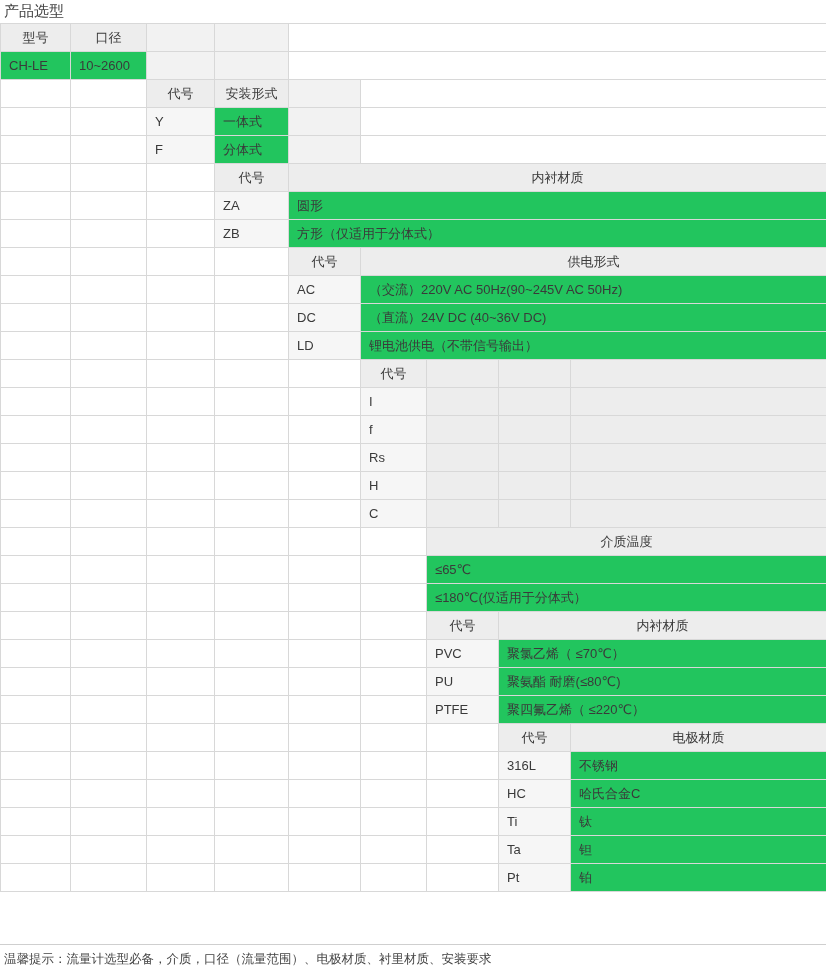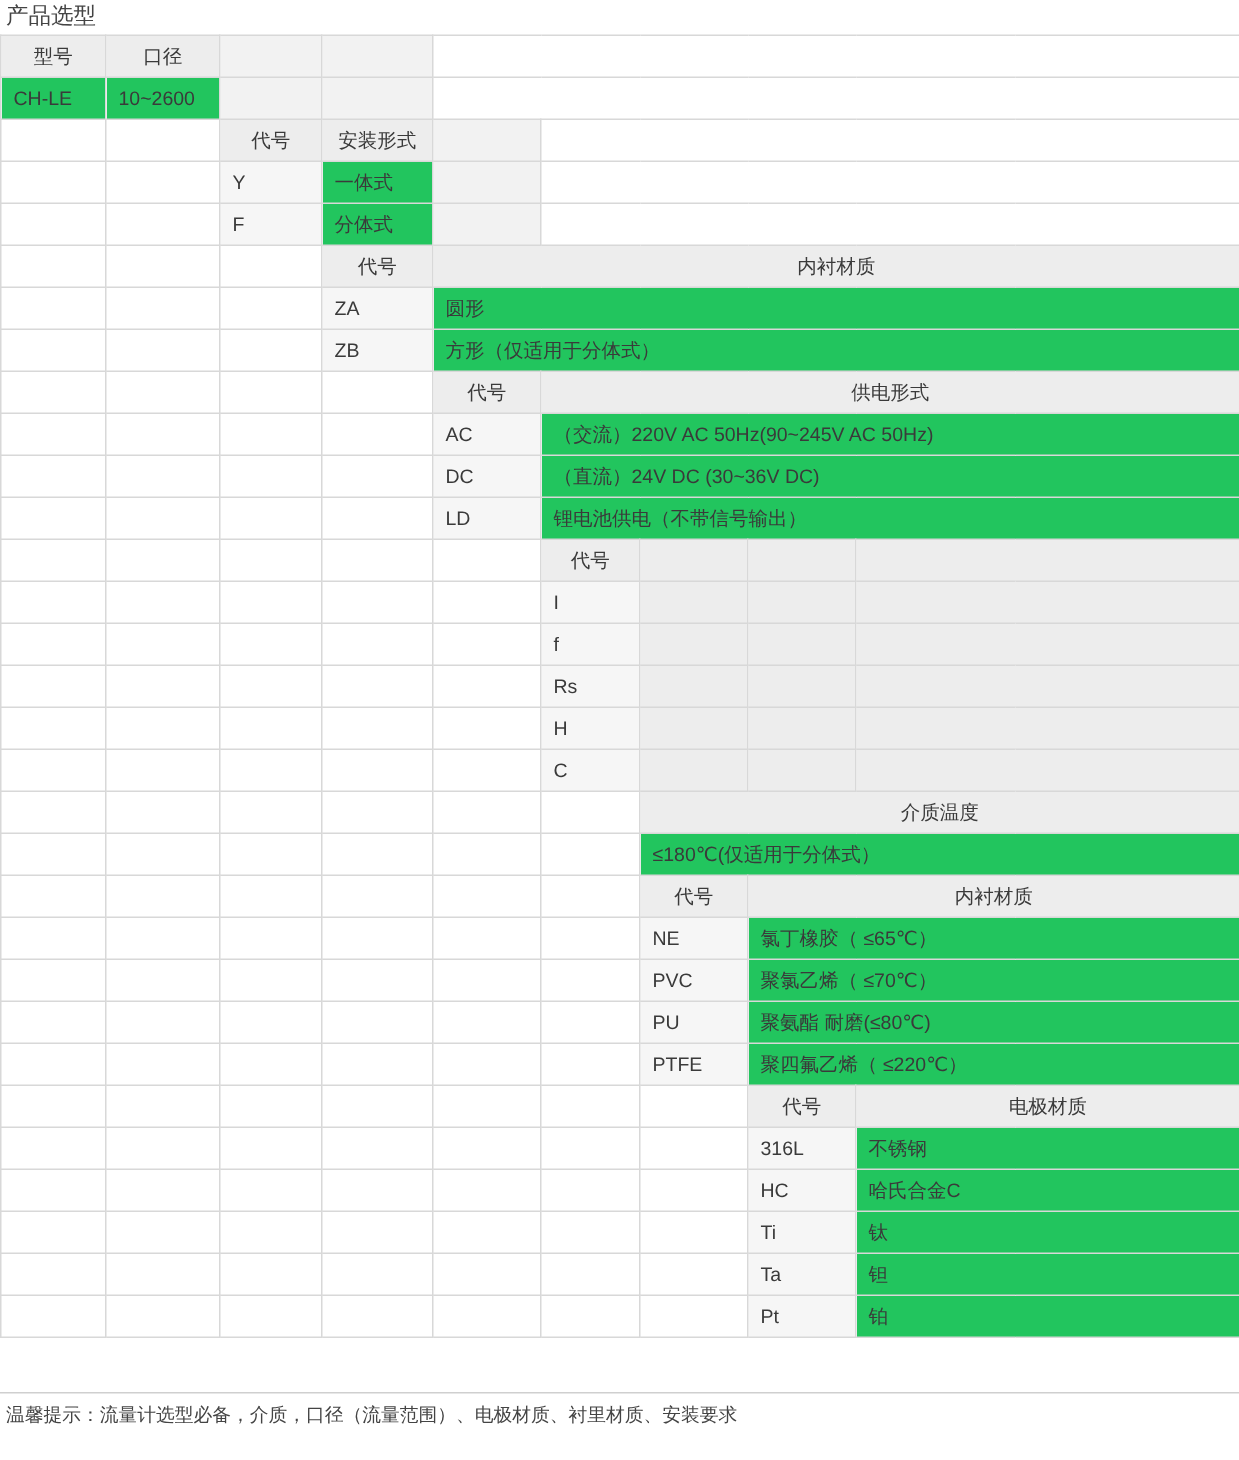--- a/index.html
+++ b/index.html
@@ -58,21 +58,21 @@
   }
   td.fillcell {
     background: #f2f2f2;
   }
   .footer-note {
     position: absolute;
     left: 0;
     bottom: 0;
     width: 826px;
     border-top: 1px solid #cfcfcf;
-    padding: 6px 4px 22px 4px;
+    padding: 6px 4px 6px 4px;
     box-sizing: border-box;
     font-size: 12.5px;
     color: #444444;
     background: #ffffff;
     line-height: 16px;
   }
 </style>
 </head>
 <body>
 
@@ -177,21 +177,21 @@
     <td class="code">AC</td>
     <td class="val" colspan="5">（交流）220V AC 50Hz(90~245V AC 50Hz)</td>
   </tr>
 
   <tr>
     <td class="blank"></td>
     <td class="blank"></td>
     <td class="blank"></td>
     <td class="blank"></td>
     <td class="code">DC</td>
-    <td class="val" colspan="5">（直流）24V DC (30~36V DC)</td>
+    <td class="val" colspan="5">（直流）24V DC (40~36V DC)</td>
   </tr>
 
   <tr>
     <td class="blank"></td>
     <td class="blank"></td>
     <td class="blank"></td>
     <td class="blank"></td>
     <td class="code">LD</td>
     <td class="val" colspan="5">锂电池供电（不带信号输出）</td>
   </tr>
@@ -274,44 +274,43 @@
     <td class="hdr" colspan="4">介质温度</td>
   </tr>
 
   <tr>
     <td class="blank"></td>
     <td class="blank"></td>
     <td class="blank"></td>
     <td class="blank"></td>
     <td class="blank"></td>
     <td class="blank"></td>
+    <td class="val" colspan="4">≤65℃</td>
+  </tr>
+  <tr>
+    <td class="blank"></td>
+    <td class="blank"></td>
+    <td class="blank"></td>
+    <td class="blank"></td>
+    <td class="blank"></td>
+    <td class="blank"></td>
     <td class="val" colspan="4">≤180℃(仅适用于分体式）</td>
   </tr>
 
   <tr>
     <td class="blank"></td>
     <td class="blank"></td>
     <td class="blank"></td>
     <td class="blank"></td>
     <td class="blank"></td>
     <td class="blank"></td>
     <td class="hdr">代号</td>
     <td class="hdr" colspan="3">内衬材质</td>
   </tr>
 
-  <tr>
-    <td class="blank"></td>
-    <td class="blank"></td>
-    <td class="blank"></td>
-    <td class="blank"></td>
-    <td class="blank"></td>
-    <td class="blank"></td>
-    <td class="code">NE</td>
-    <td class="val" colspan="3">氯丁橡胶（ ≤65℃）</td>
-  </tr>
   <tr>
     <td class="blank"></td>
     <td class="blank"></td>
     <td class="blank"></td>
     <td class="blank"></td>
     <td class="blank"></td>
     <td class="blank"></td>
     <td class="code">PVC</td>
     <td class="val" colspan="3">聚氯乙烯（ ≤70℃）</td>
   </tr>

